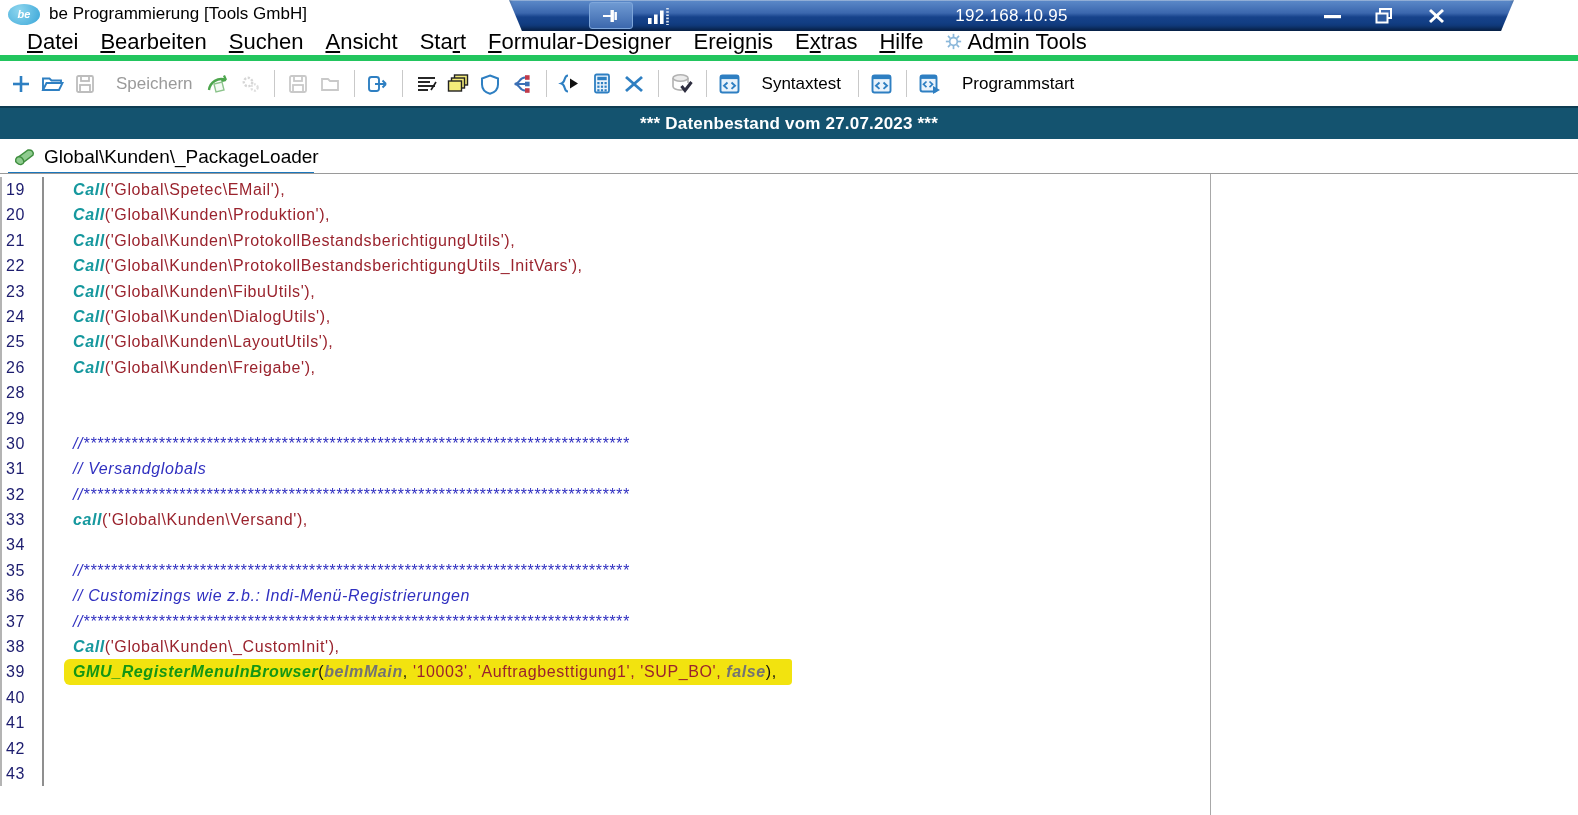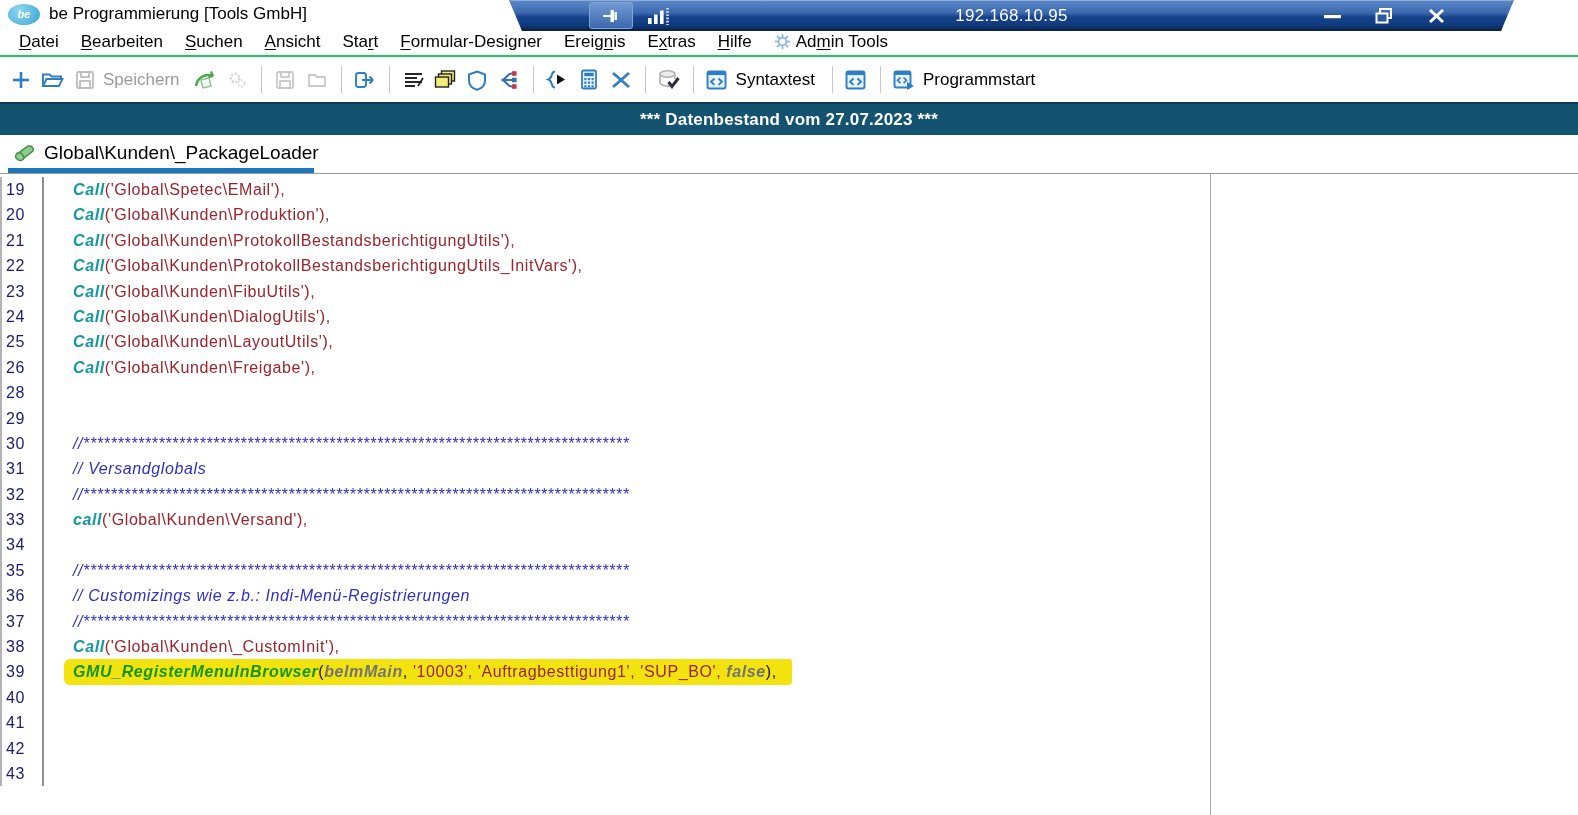--- a/index.html
+++ b/index.html
@@ -8,29 +8,29 @@
     font-family:"Liberation Sans",sans-serif;color:#000;
   }
   
   .titlebar{height:28px;display:flex;align-items:center;gap:9px;padding-left:8px}
   .logo{width:32px;height:21px;border-radius:50%;flex:0 0 auto;
     background:radial-gradient(circle at 35% 30%,#8ed6ee,#38a5d8);
     color:#fff;font-size:11px;font-weight:bold;font-style:italic;
     display:flex;align-items:center;justify-content:center}
   .title-text{font-size:17px}
   
-  .menubar{height:27px;display:flex;align-items:center;font-size:17px;
-    padding-left:8px;border-bottom:2px solid #22c55e;position:relative;z-index:1}
+  .menubar{height:27px;display:flex;align-items:center;font-size:22px;
+    padding-left:16px;border-bottom:6px solid #22c55e;position:relative;z-index:1}
   .mi{padding:0 11px;white-space:nowrap;display:flex;align-items:center;gap:5px;cursor:default}
   .mi u{text-decoration:underline;text-underline-offset:2px}
   
   .toolbar{height:45px;display:flex;align-items:center;gap:3px;padding-left:6px;font-size:17px}
   .tbtn{width:29px;height:31px;display:flex;align-items:center;justify-content:center;flex:0 0 auto}
   .tsep{width:1px;height:27px;background:#c9c9c9;margin:0 6px;flex:0 0 auto}
-  .tlabel{margin:0 8px 0 1px;white-space:nowrap}
+  .tlabel{margin:0 8px 0 14px;white-space:nowrap}
   .tlabel.dis{color:#9a9a9a}
   
   .banner{height:31px;background:#14536f;border-top:2px solid #0e3c52;
     color:#fff;display:flex;align-items:center;justify-content:center;
     font-size:17px;font-weight:600;letter-spacing:.2px}
   
   .tabrow{height:40px;position:relative;background:#fff}
   .tab{display:flex;align-items:center;gap:9px;padding:7px 0 0 13px;font-size:19px;width:max-content}
   .tab-underline{position:absolute;left:8px;top:33px;width:306px;height:5px;background:#1b76bb}
   

